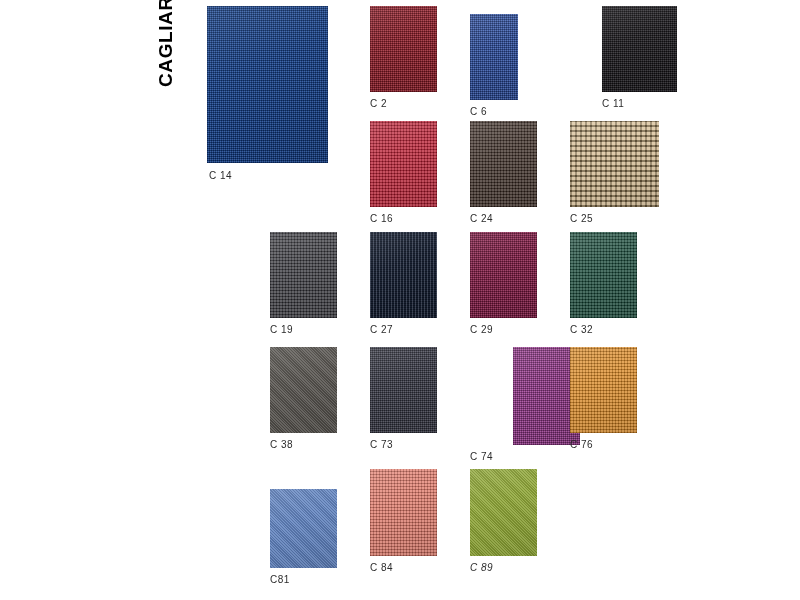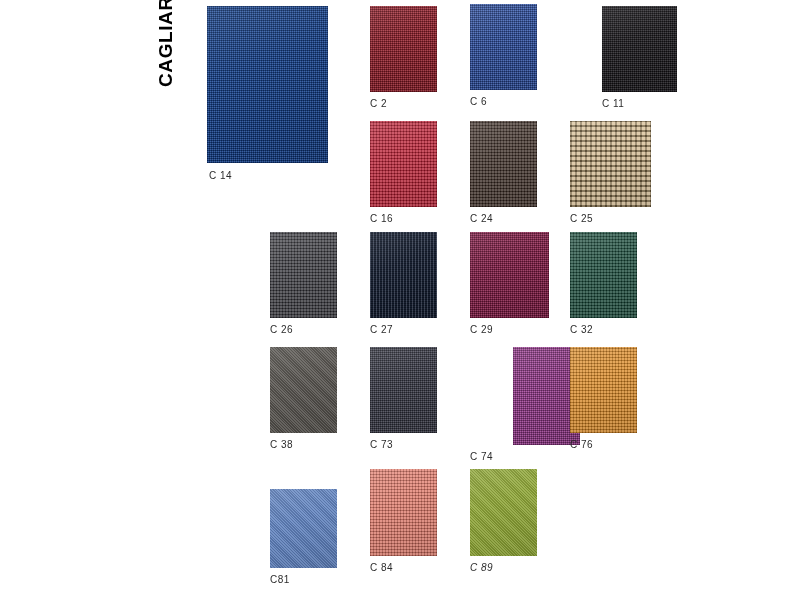--- a/index.html
+++ b/index.html
@@ -148,21 +148,21 @@
         </div>
         <div class="swatch-label">C 14</div>
       </div>
       <div class="swatch-cell" style="left: 370px; top: 6px; width: 67px; height: 86px;">
         <div class="swatch-chip" style="background-color: rgb(156, 26, 39);">
           <div class="weave weave-a"></div>
           <div class="sheen"></div>
         </div>
         <div class="swatch-label">C 2</div>
       </div>
-      <div class="swatch-cell" style="left: 470px; top: 4px; width: 67px; height: 86px;">
+      <div class="swatch-cell" style="left: 470px; top: 14px; width: 48px; height: 86px;">
         <div class="swatch-chip" style="background-color: rgb(45, 82, 173);">
           <div class="weave weave-a"></div>
           <div class="sheen"></div>
         </div>
         <div class="swatch-label">C 6</div>
       </div>
       <div class="swatch-cell" style="left: 602px; top: 6px; width: 75px; height: 86px;">
         <div class="swatch-chip" style="background-color: rgb(23, 21, 26);">
           <div class="weave weave-a"></div>
           <div class="sheen"></div>
@@ -176,42 +176,42 @@
         </div>
         <div class="swatch-label">C 16</div>
       </div>
       <div class="swatch-cell" style="left: 470px; top: 121px; width: 67px; height: 86px;">
         <div class="swatch-chip" style="background-color: rgb(51, 35, 27);">
           <div class="weave weave-linen"></div>
           <div class="sheen"></div>
         </div>
         <div class="swatch-label">C 24</div>
       </div>
-      <div class="swatch-cell" style="left: 570px; top: 121px; width: 81px; height: 86px;">
+      <div class="swatch-cell" style="left: 570px; top: 121px; width: 89px; height: 86px;">
         <div class="swatch-chip" style="background-color: rgb(203, 171, 116);">
           <div class="weave weave-coarse"></div>
           <div class="sheen"></div>
         </div>
         <div class="swatch-label">C 25</div>
       </div>
       <div class="swatch-cell" style="left: 270px; top: 232px; width: 67px; height: 86px;">
         <div class="swatch-chip" style="background-color: rgb(47, 47, 53);">
           <div class="weave weave-linen"></div>
           <div class="sheen"></div>
         </div>
-        <div class="swatch-label">C 26</div>
+        <div class="swatch-label">C 19</div>
       </div>
       <div class="swatch-cell" style="left: 370px; top: 232px; width: 67px; height: 86px;">
         <div class="swatch-chip" style="background-color: rgb(18, 29, 51);">
           <div class="weave weave-vert"></div>
           <div class="sheen"></div>
         </div>
         <div class="swatch-label">C 27</div>
       </div>
-      <div class="swatch-cell" style="left: 470px; top: 232px; width: 79px; height: 86px;">
+      <div class="swatch-cell" style="left: 470px; top: 232px; width: 67px; height: 86px;">
         <div class="swatch-chip" style="background-color: rgb(140, 23, 71);">
           <div class="weave weave-a"></div>
           <div class="sheen"></div>
         </div>
         <div class="swatch-label">C 29</div>
       </div>
       <div class="swatch-cell" style="left: 570px; top: 232px; width: 67px; height: 86px;">
         <div class="swatch-chip" style="background-color: rgb(12, 64, 47);">
           <div class="weave weave-linen"></div>
           <div class="sheen"></div>

